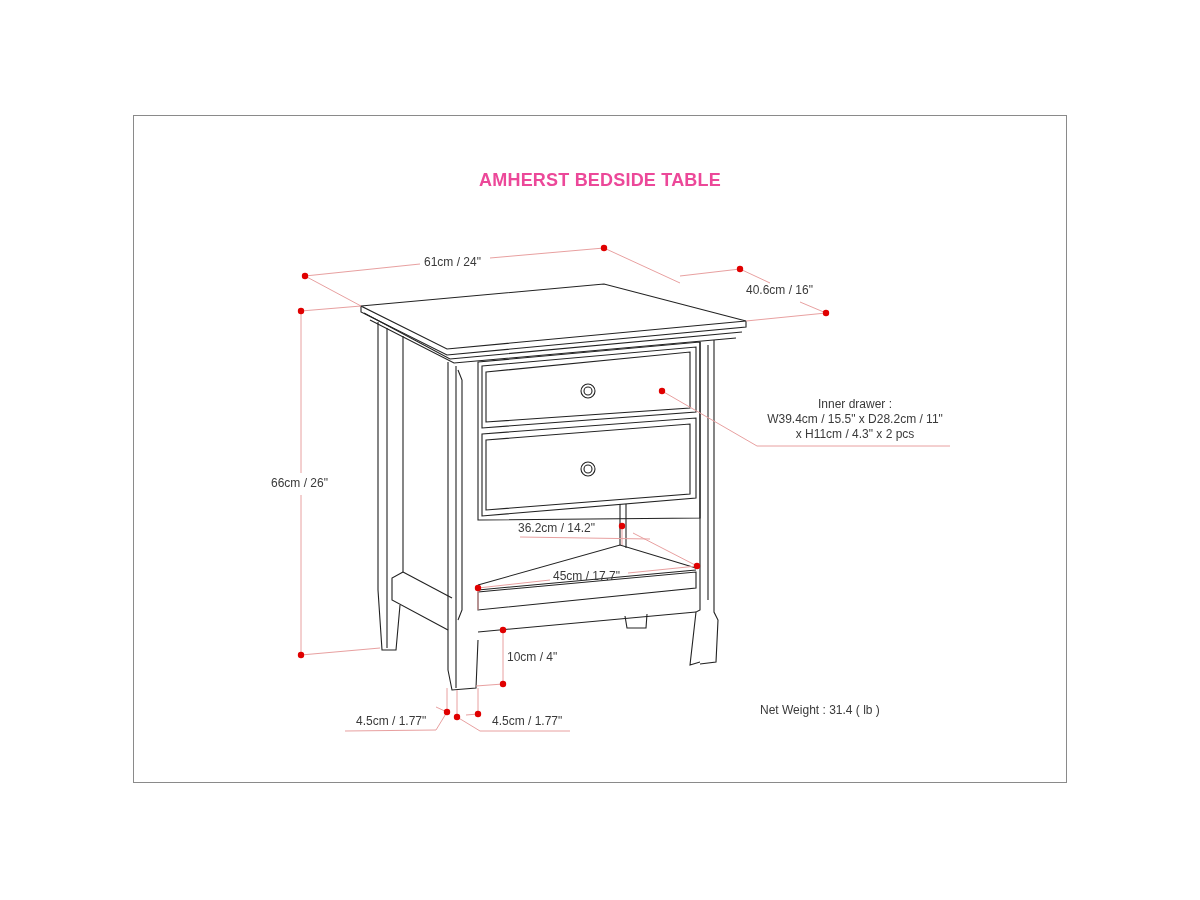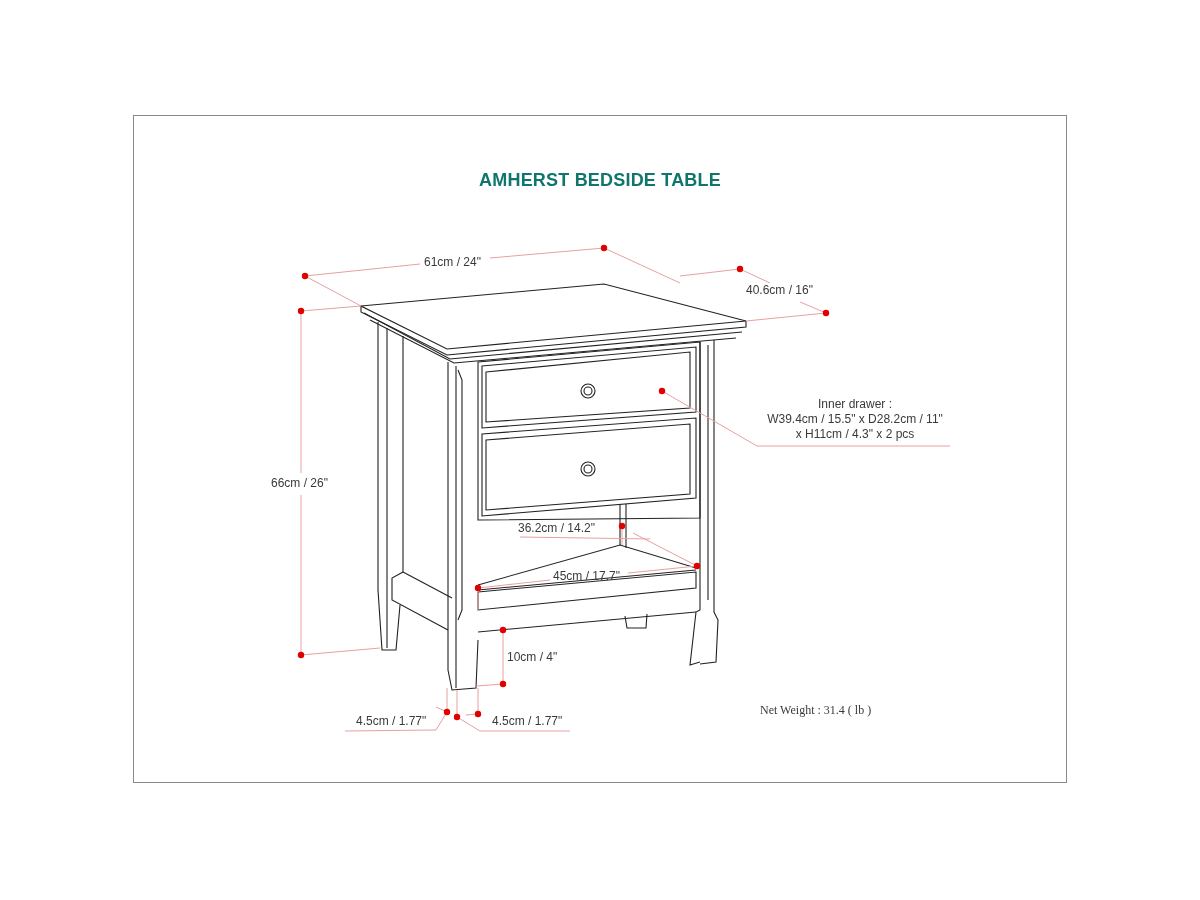--- a/index.html
+++ b/index.html
@@ -1,18 +1,18 @@
 <!DOCTYPE html>
 <html><head>
 <meta charset="utf-8">
 <style>
   html, body { margin: 0; padding: 0; background: #ffffff; }
   body { width: 1200px; height: 900px; position: relative; overflow: hidden; font-family: "Liberation Sans", sans-serif; }
   .frame { position: absolute; left: 133px; top: 115px; width: 934px; height: 668px; border: 1px solid #8a8a8a; box-sizing: border-box; }
-  .title { position: absolute; left: 0; top: 170px; width: 1200px; text-align: center; font-size: 18px; font-weight: bold; color: #0f766e; letter-spacing: 0.2px; }
+  .title { position: absolute; left: 0; top: 170px; width: 1200px; text-align: center; font-size: 18px; font-weight: bold; color: #ec4899; letter-spacing: 0.2px; }
   svg { position: absolute; left: 0; top: 0; }
   .lbl { position: absolute; font-size: 12px; color: #3a3a3a; white-space: nowrap; line-height: 14px; }
   .center { text-align: center; }
 </style>
 </head>
 <body>
 
 <div class="frame"></div>
 <div class="title">AMHERST BEDSIDE TABLE</div>
 
@@ -124,13 +124,13 @@
 <div class="lbl" style="left:746px; top:283px;">40.6cm / 16"</div>
 <div class="lbl" style="left:271px; top:476px;">66cm / 26"</div>
 <div class="lbl center" style="left:760px; top:397px; width:190px;text-align:center;">Inner drawer :</div>
 <div class="lbl center" style="left:760px; top:412px; width:190px;">W39.4cm / 15.5" x D28.2cm / 11"</div>
 <div class="lbl center" style="left:760px; top:427px; width:190px;">x H11cm / 4.3" x 2 pcs</div>
 <div class="lbl" style="left:518px; top:521px;">36.2cm / 14.2"</div>
 <div class="lbl" style="left:553px; top:569px;">45cm / 17.7"</div>
 <div class="lbl" style="left:507px; top:650px;">10cm / 4"</div>
 <div class="lbl" style="left:356px; top:714px;">4.5cm / 1.77"</div>
 <div class="lbl" style="left:492px; top:714px;">4.5cm / 1.77"</div>
-<div class="lbl" style="left:760px; top:703px;font-family:Liberation Serif, serif;">Net Weight : 31.4 ( lb )</div>
+<div class="lbl" style="left:760px; top:703px;">Net Weight : 31.4 ( lb )</div>
 
 </body></html>

